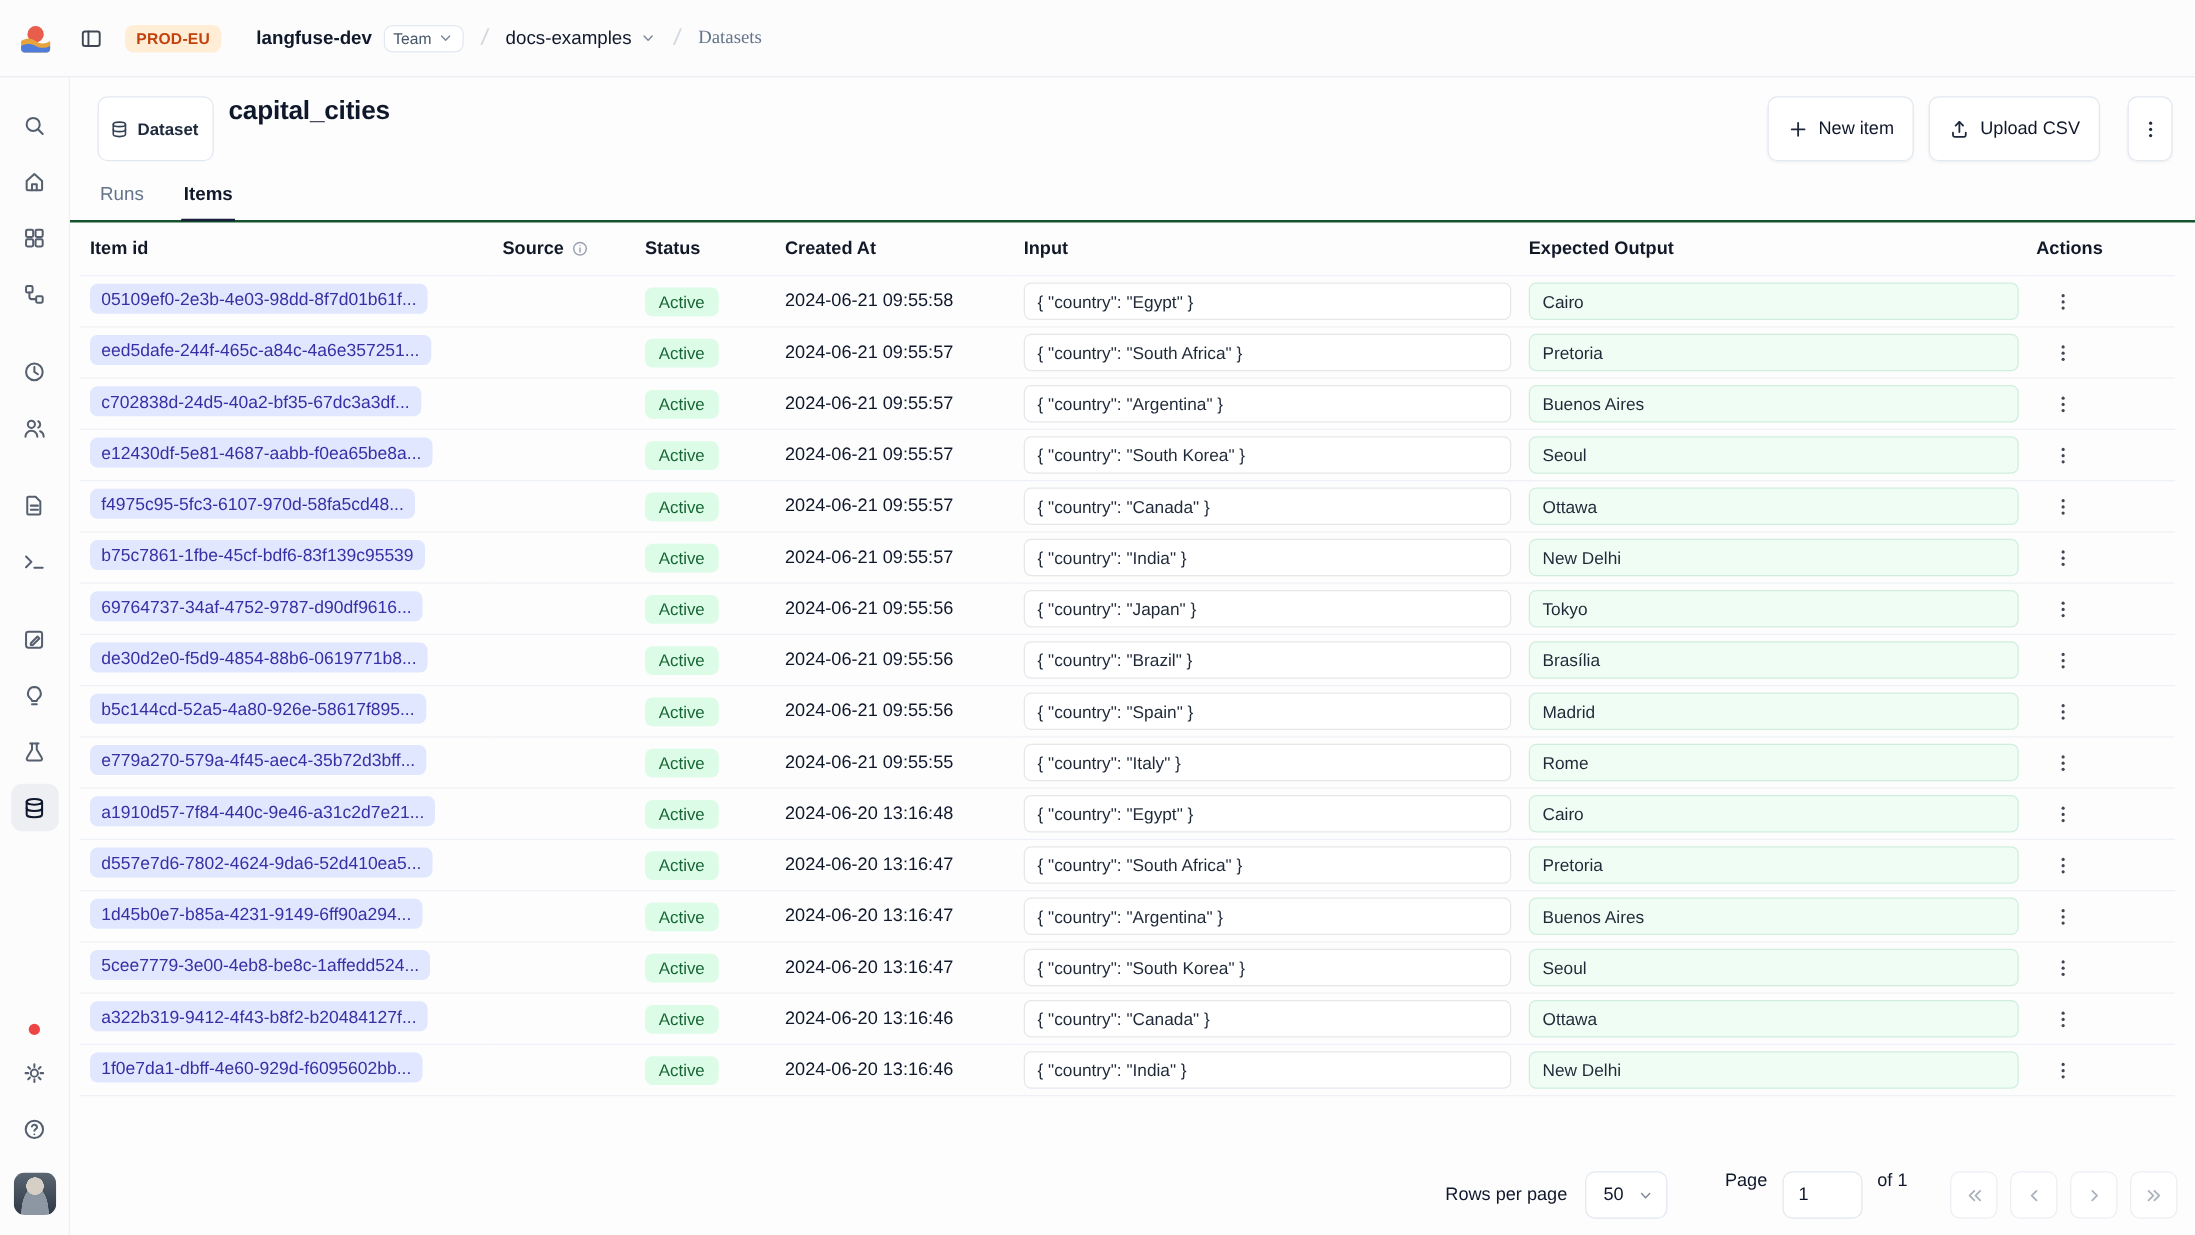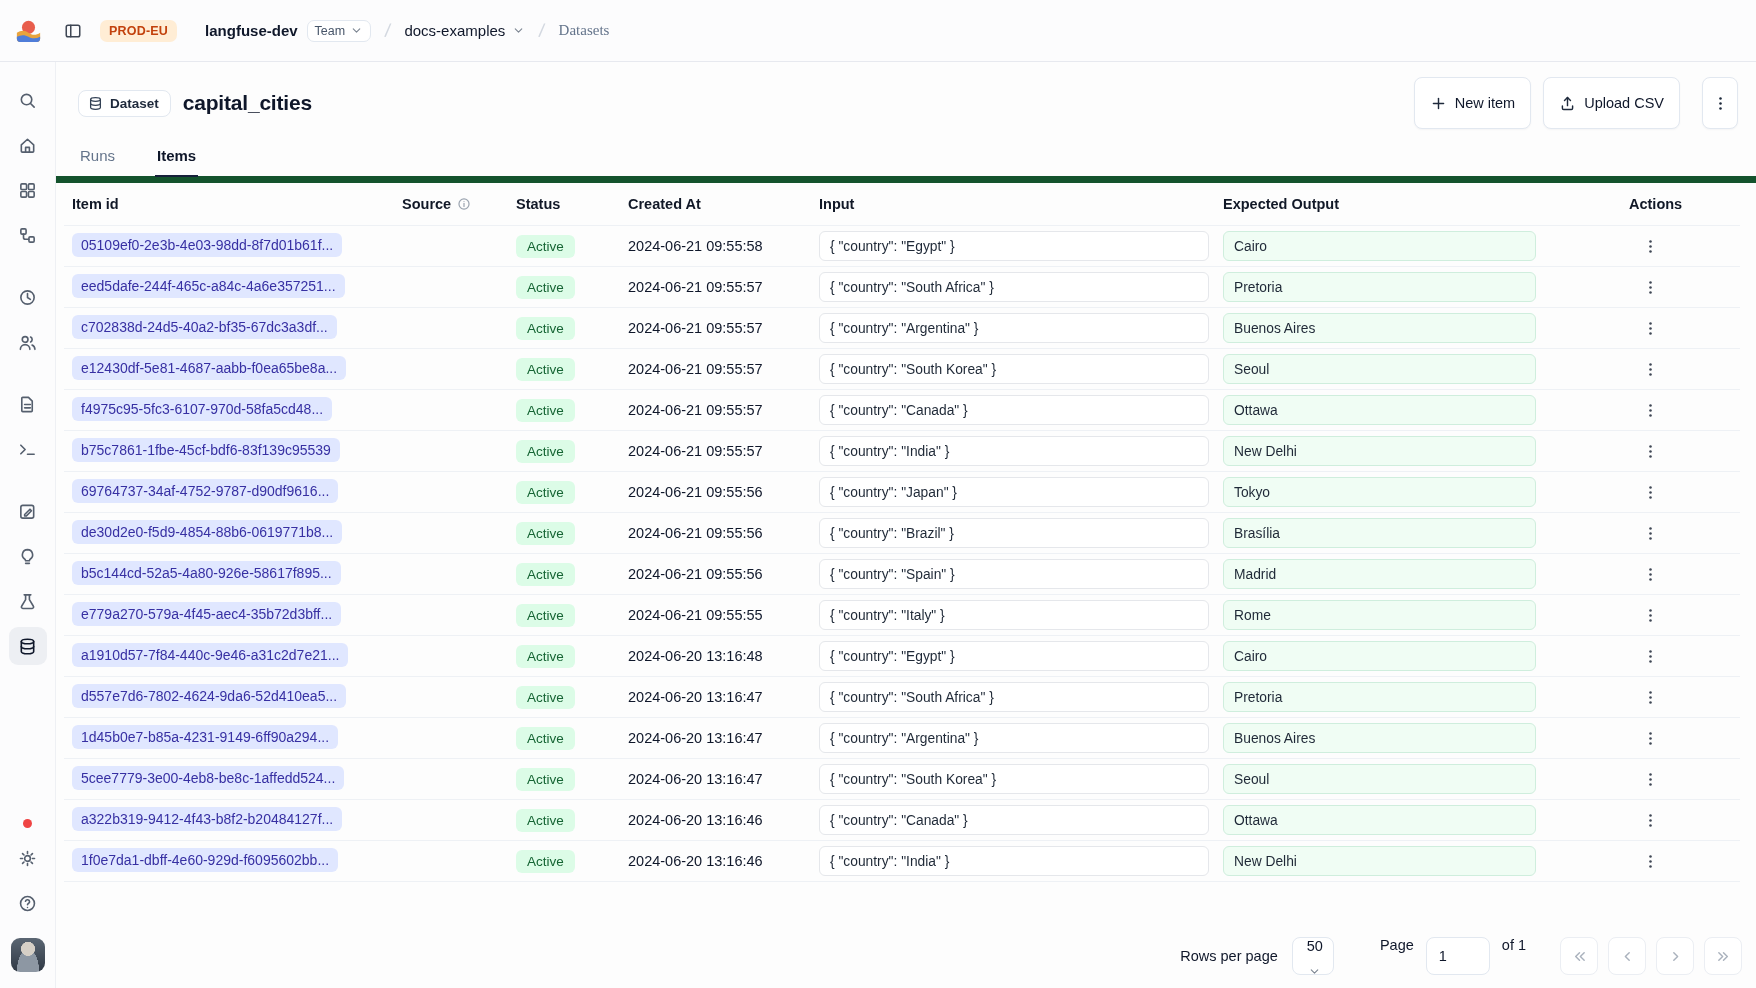--- a/index.html
+++ b/index.html
@@ -41,30 +41,30 @@
   .avatar {
     width:34px; height:34px; border-radius:9px; display:block;
     background:
       radial-gradient(circle at 50% 32%, #d6cfc6 0 24%, rgba(0,0,0,0) 25%),
       radial-gradient(ellipse at 50% 95%, #8d97a3 0 45%, rgba(0,0,0,0) 46%),
       linear-gradient(180deg,#5b6673,#2f3844);
   }
 
   
   .main { grid-row:2; grid-column:2; display:flex; flex-direction:column; min-width:0; background:#fdfdfd; }
-  .page-head { display:flex; align-items:center; padding:15px 16px 6px 22px; }
+  .page-head { display:flex; padding:15px 16px 6px 22px; }
   .ds-badge { display:inline-flex; align-items:center; gap:7px; border:1px solid #e2e8f0; border-radius:8px; padding:5px 11px 5px 9px; font-size:13.5px; font-weight:600; color:#1e293b; background:#fff; }
   .ds-badge .ic15 { color:#334155; }
   .page-title { font-size:21px; font-weight:700; margin-left:12px; letter-spacing:-.2px; }
   .head-actions { margin-left:auto; display:flex; align-items:center; gap:12px; padding-right:2px; }
   .btn { display:inline-flex; align-items:center; gap:8px; height:52px; padding:0 15px; border:1px solid #e2e8f0; background:#fff; border-radius:8px; font-size:14.5px; font-weight:500; color:#0f172a; cursor:pointer; box-shadow:0 1px 2px rgba(16,24,40,.04); font-family:inherit; }
   .btn .ic { width:17px; height:17px; color:#1e293b; }
   .kebab-sq { width:36px; padding:0; justify-content:center; margin-left:10px; color:#334155; }
 
-  .tabs { display:flex; gap:38px; padding:4px 22px 0; border-bottom:7px solid #14532d; }
+  .tabs { display:flex; gap:28px; padding:4px 22px 0; border-bottom:2px solid #14532d; }
   .tab { background:none; border:none; border-bottom:2px solid transparent; margin-bottom:-1px; font-size:15px; font-weight:500; color:#64748b; padding:8px 2px 11px; cursor:pointer; font-family:inherit; }
   .tab.active { color:#0f172a; font-weight:600; border-bottom-color:var(--tab-underline,#16203a); }
 
   .table-toolbar { display:flex; justify-content:flex-end; align-items:center; gap:8px; padding:13px 18px 9px; }
   .columns-btn { height:37px; display:inline-flex; align-items:center; gap:8px; border:1px solid #e2e8f0; background:#fff; border-radius:8px; padding:0 13px; font-size:14px; font-weight:500; color:#0f172a; cursor:pointer; font-family:inherit; }
   .columns-count { font-size:12px; color:#64748b; background:#f1f5f9; border-radius:5px; padding:2px 5px; font-weight:500; }
   .tool-icon-btn { width:36px; height:36px; display:inline-flex; align-items:center; justify-content:center; background:none; border:none; border-radius:8px; color:#2f3744; cursor:pointer; margin-left:8px; }
   .tool-icon-btn .ic { width:18px; height:18px; }
 
   
@@ -73,29 +73,29 @@
   thead th { text-align:left; font-size:14.5px; font-weight:600; color:#111827; padding:13px 8px; white-space:nowrap; }
   thead th .th-inner { display:inline-flex; align-items:center; gap:6px; }
   .info-ic { color:#9aa3af; width:14px; height:14px; }
   tbody td { padding:5px 8px; border-top:1px solid #eef1f5; font-size:14.5px; vertical-align:middle; white-space:nowrap; }
   tbody tr:last-child td { border-bottom:1px solid #eef1f5; }
   .id-pill { display:inline-block; max-width:100%; overflow:hidden; background:var(--id-pill-bg,#e0e7ff); color:var(--id-pill-text,#3730a3); font-size:14px; padding:4px 9px; border-radius:6px; cursor:pointer; }
   .status-badge { display:inline-block; background:var(--status-active-bg,#dcfce7); color:var(--status-active-text,#166534); font-size:13.5px; padding:4px 11px; border-radius:6px; }
   .created-cell { color:#0f172a; }
   .json-box { height:30px; display:flex; align-items:center; border:1px solid #e5e7eb; border-radius:6px; background:#fff; padding:0 10px; font-size:13.8px; color:#1f2937; overflow:hidden; cursor:pointer; }
   .input-box { width:390px; }
-  .output-box { width:313px; background:var(--output-bg,#f0fdf4); border-color:var(--output-border,#cfeedd);text-align:center; }
+  .output-box { width:392px; background:var(--output-bg,#f0fdf4); border-color:var(--output-border,#cfeedd);text-align:center; }
   .actions-cell { padding-left:14px; }
   .row-kebab { width:30px; height:30px; background:none; border:none; border-radius:7px; color:#3f4755; cursor:pointer; display:inline-flex; align-items:center; justify-content:center; }
   .row-kebab .ic, .row-kebab svg { width:17px; height:17px; }
 
   
   .pagination-bar { display:flex; align-items:center; justify-content:flex-end; padding:11px 14px 13px; }
   .rpp-label { font-size:14.5px; color:#0f172a; margin-right:14px; }
-  .select { display:inline-flex; align-items:center; gap:11px; border:1px solid #e2e8f0; border-radius:8px; height:38px; padding:0 10px 0 14px; font-size:14.5px; background:#fff; cursor:pointer; font-family:inherit; color:#0f172a;flex-direction:column; }
+  .select { display:inline-flex; align-items:center; gap:11px; border:1px solid #e2e8f0; border-radius:8px; height:38px; padding:0 10px 0 14px; font-size:14.5px; background:#fff; cursor:pointer; font-family:inherit; color:#0f172a; }
   .select .ic12 { color:#7c8592; }
   .page-group { display:flex; align-items:flex-start; gap:12px; margin-left:46px; }
   .page-label, .of-label { font-size:14.5px; }
   .page-input { width:64px; height:38px; border:1px solid #e2e8f0; border-radius:8px; padding:0 12px; font-size:14.5px; color:#0f172a; font-family:inherit; background:#fff; }
   .pager { display:flex; gap:10px; margin-left:34px; }
   .pg-btn { width:38px; height:38px; border:1px solid #ebeef3; background:#fff; border-radius:8px; color:#aab2bd; display:inline-flex; align-items:center; justify-content:center; cursor:pointer; }
   .pg-btn .ic { width:17px; height:17px; }
 </style>
 </head>
 <body>

